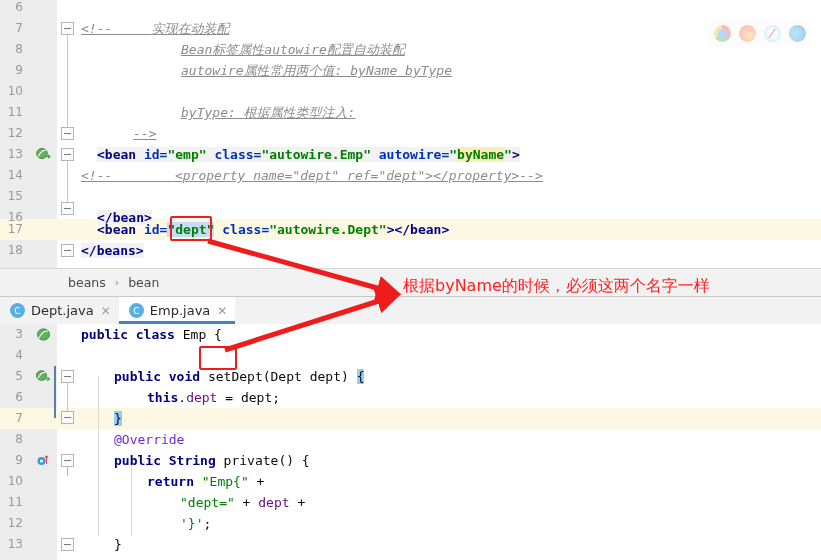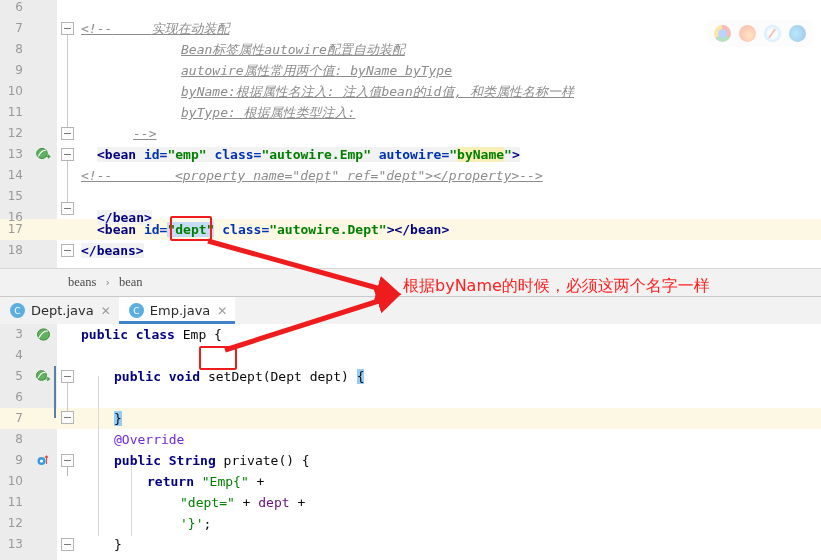--- a/index.html
+++ b/index.html
@@ -128,21 +128,21 @@
     background: #f2f2f2;
     border-top: 1px solid #d6d6d6;
     box-sizing: border-box;
     font-family: "DejaVu Sans", sans-serif;
     font-size: 12.5px;
     color: #4a4a4a;
     display: flex;
     align-items: center;
     padding-left: 68px;
   }
-  #breadcrumb .crumb { margin-right: 0; font-family: Liberation Serif, serif; }
+  #breadcrumb .crumb { margin-right: 0; }
   #breadcrumb .sep { margin: 0 9px; color: #8a8a8a; font-size: 11px; }
 
   
   #tabbar {
     position: absolute;
     left: 0; top: 296px;
     width: 821px; height: 28px;
     background: #f2f2f2;
     border-top: 1px solid #c9c9c9;
     box-sizing: border-box;
@@ -302,21 +302,20 @@
     <div class="foldmark open" style="top:148px;"></div>
     <div class="foldline" style="top:161px; height:45px;"></div>
     <div class="foldmark" style="top:202px;"></div>
     <div class="foldmark" style="top:244px;"></div>
   </div>
 
   <div class="code-area">
     <div class="cline t-comment" style="top:18px;"><span>&lt;!--</span><span style="color:transparent">     </span><span>实现在动装配</span></div>
     <div class="cline t-comment" style="top:60px;  padding-left:100px;"><span>autowire属性常用两个值: byName byType</span></div>
     <div class="cline t-comment" style="top:39px;  padding-left:100px;"><span>Bean标签属性autowire配置自动装配</span></div>
-    <div class="cline t-comment" style="top:81px;  padding-left:100px;"><span>byName:根据属性名注入: 注入值bean的id值, 和类属性名称一样</span></div>
     <div class="cline t-comment" style="top:102px; padding-left:100px;"><span>byType: 根据属性类型注入:</span></div>
     <div class="cline t-comment" style="top:123px; padding-left:52px;"><span>--&gt;</span></div>
 
     <div class="cline" style="top:144px; padding-left:16px;"><span class="t-bg"><span class="t-tag">&lt;bean</span><span> </span><span class="t-attr">id=</span><span class="t-val">"emp"</span><span> </span><span class="t-attr">class=</span><span class="t-val">"autowire.Emp"</span><span> </span><span class="t-attr">autowire=</span><span class="t-val">"</span><span class="t-val t-hl">byName</span><span class="t-val">"</span><span class="t-tag">&gt;</span></span></div>
 
     <div class="cline t-comment" style="top:165px; padding-left:-26px;"><span>&lt;!--        &lt;property name="dept" ref="dept"&gt;&lt;/property&gt;--&gt;</span></div>
 
     <div class="cline" style="top:186px;"></div>
 
     <div class="cline" style="top:207px; padding-left:16px;"><span class="t-bg t-tag">&lt;/bean&gt;</span></div>
@@ -419,20 +418,21 @@
 
   <div class="code-area">
     <div class="foldline" style="top:52px; left:17px; height:160px; background:#d8d8d8;"></div>
     <div class="foldline" style="top:142px; left:50px; height:70px; background:#d8d8d8;"></div>
 
     <div class="cline" style="top:0px;"><span class="j-kw">public class </span><span class="j-txt">Emp</span><span class="j-txt"> {</span></div>
 
 
     <div class="cline" style="top:42px; padding-left:33px;"><span class="j-kw">public void </span><span class="j-txt">setDept</span><span class="j-txt">(Dept dept) </span><span class="j-txt j-brace-hl">{</span></div>
 
+    <div class="cline" style="top:63px; padding-left:66px;"><span class="j-kw">this</span><span class="j-txt">.</span><span class="j-fld">dept</span><span class="j-txt"> = dept;</span></div>
 
     <div class="cline" style="top:84px; padding-left:33px;"><span class="j-txt j-brace-hl">}</span></div>
 
     <div class="cline" style="top:105px; padding-left:33px;"><span class="j-ann">@Override</span></div>
 
     <div class="cline" style="top:126px; padding-left:33px;"><span class="j-kw">public String </span><span class="j-txt">private</span><span class="j-txt">() {</span></div>
 
     <div class="cline" style="top:147px; padding-left:66px;"><span class="j-kw">return </span><span class="j-str">"Emp{"</span><span class="j-txt"> +</span></div>
 
     <div class="cline" style="top:168px; padding-left:99px;"><span class="j-str">"dept="</span><span class="j-txt"> + </span><span class="j-fld">dept</span><span class="j-txt"> +</span></div>

